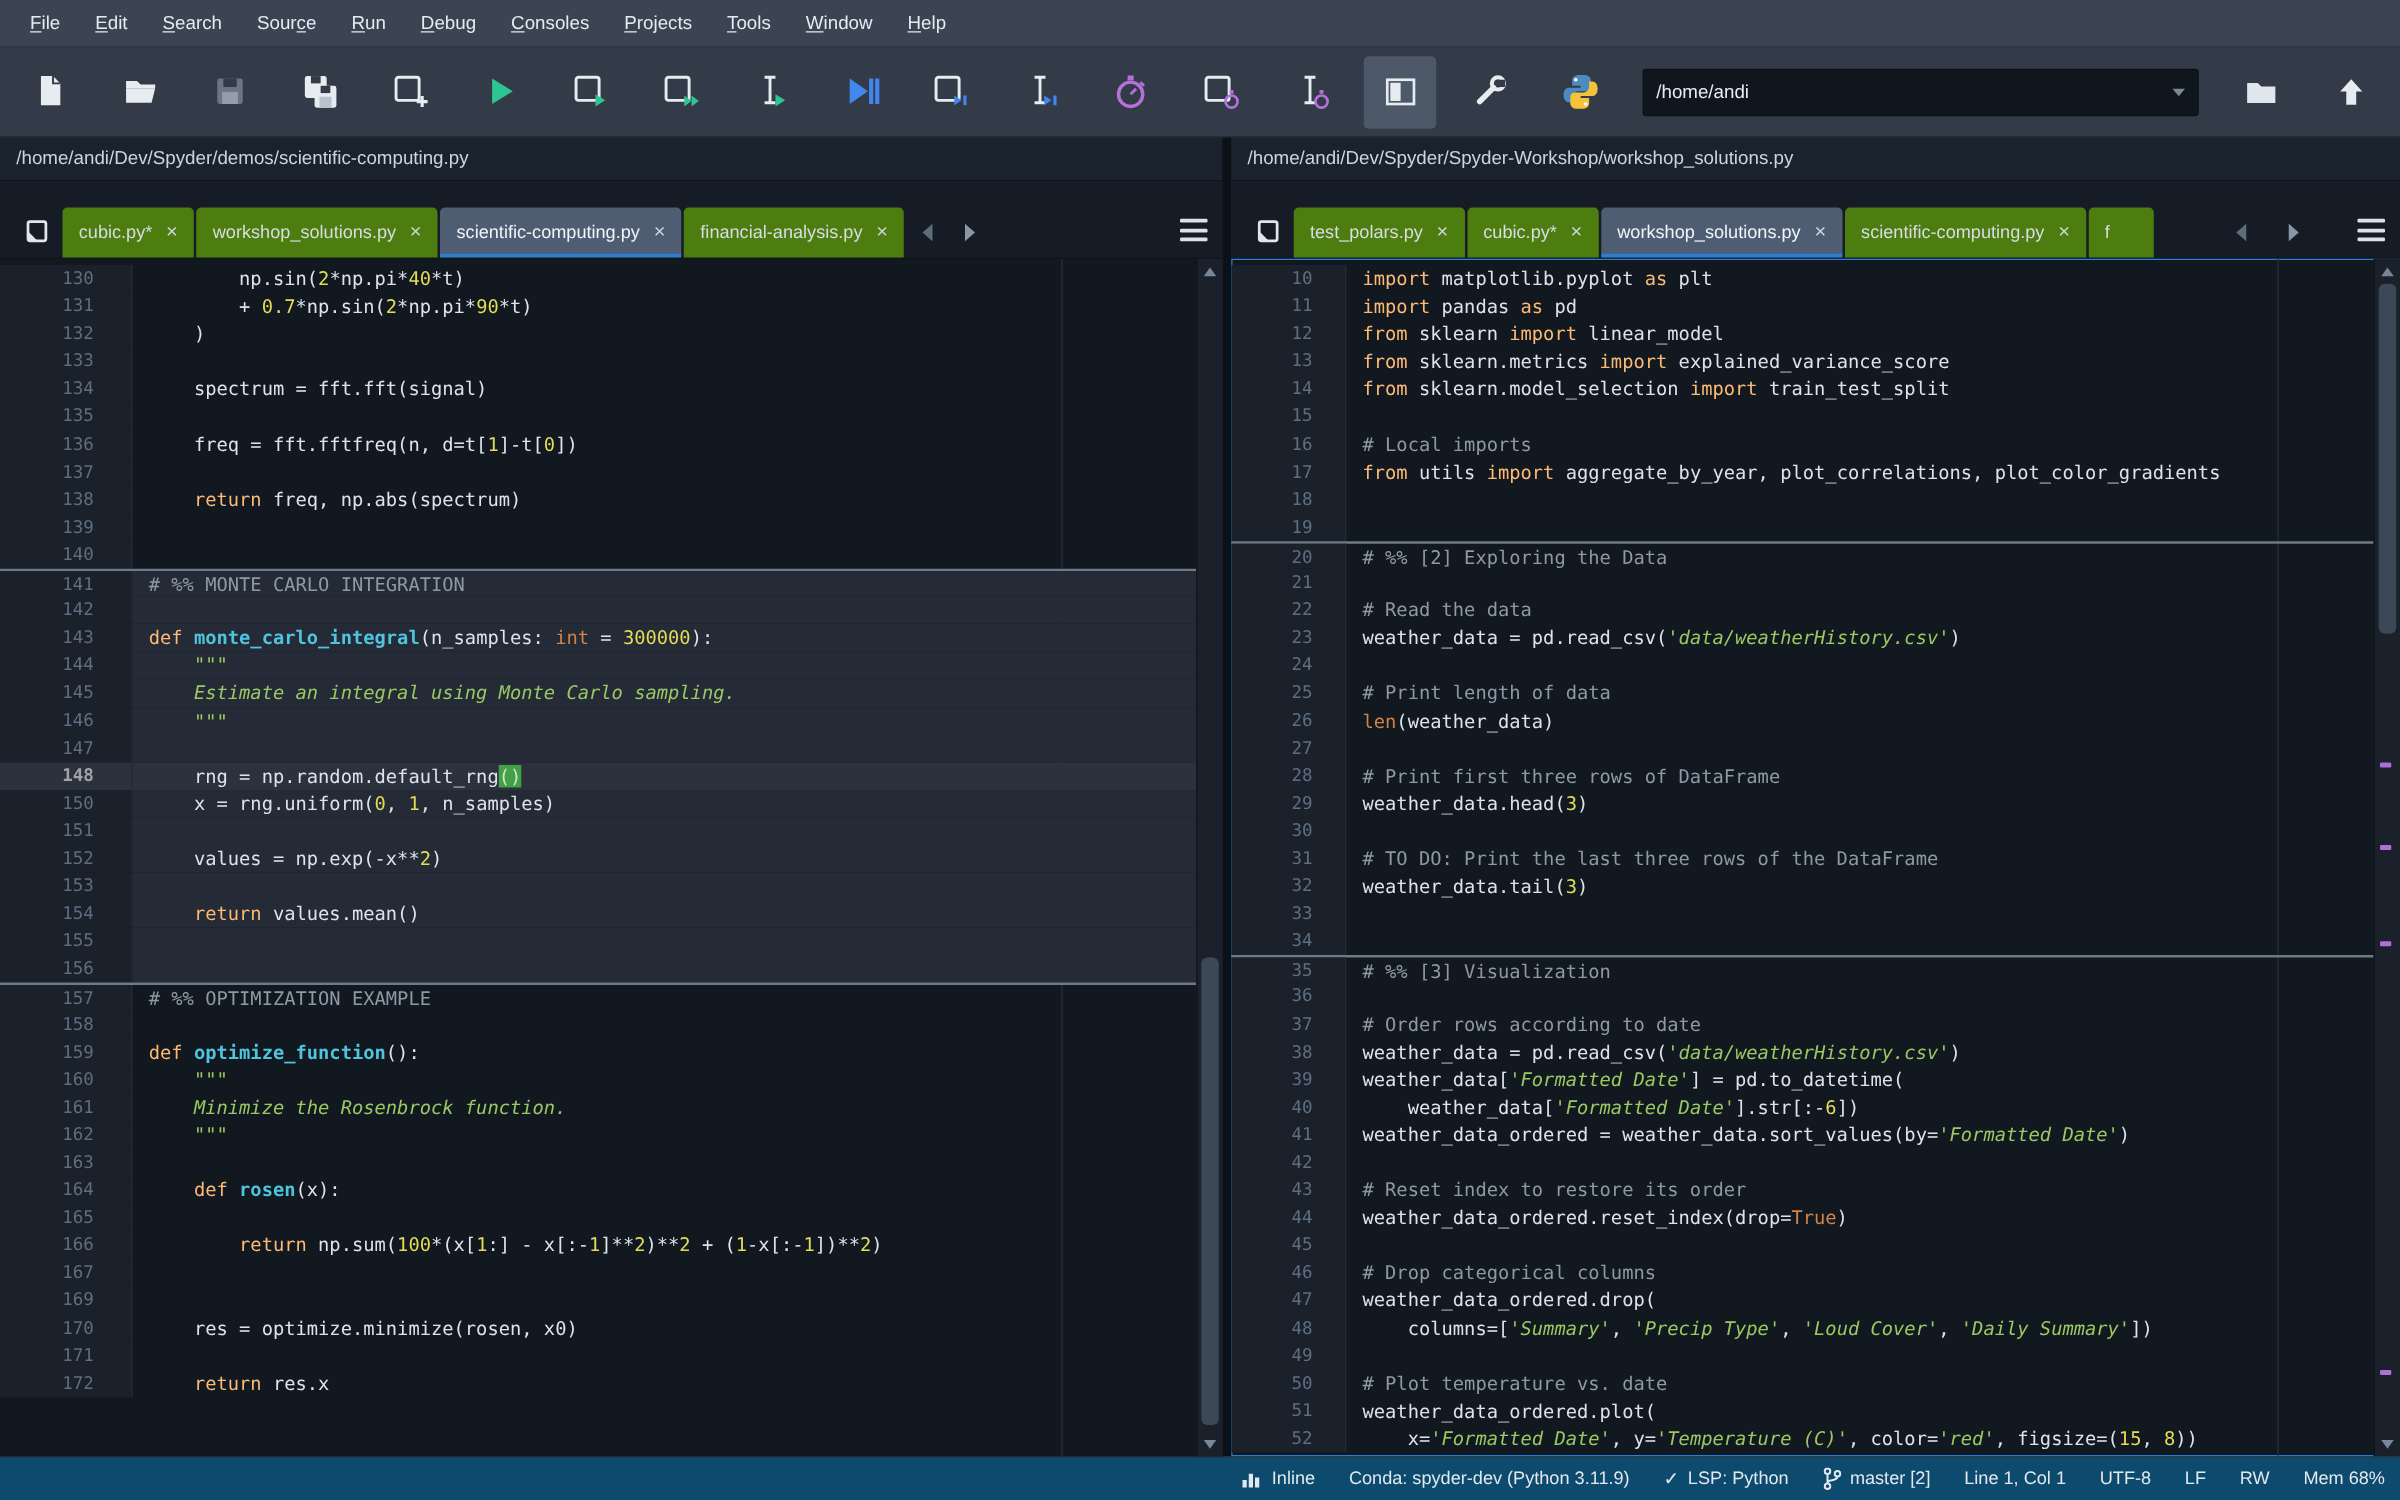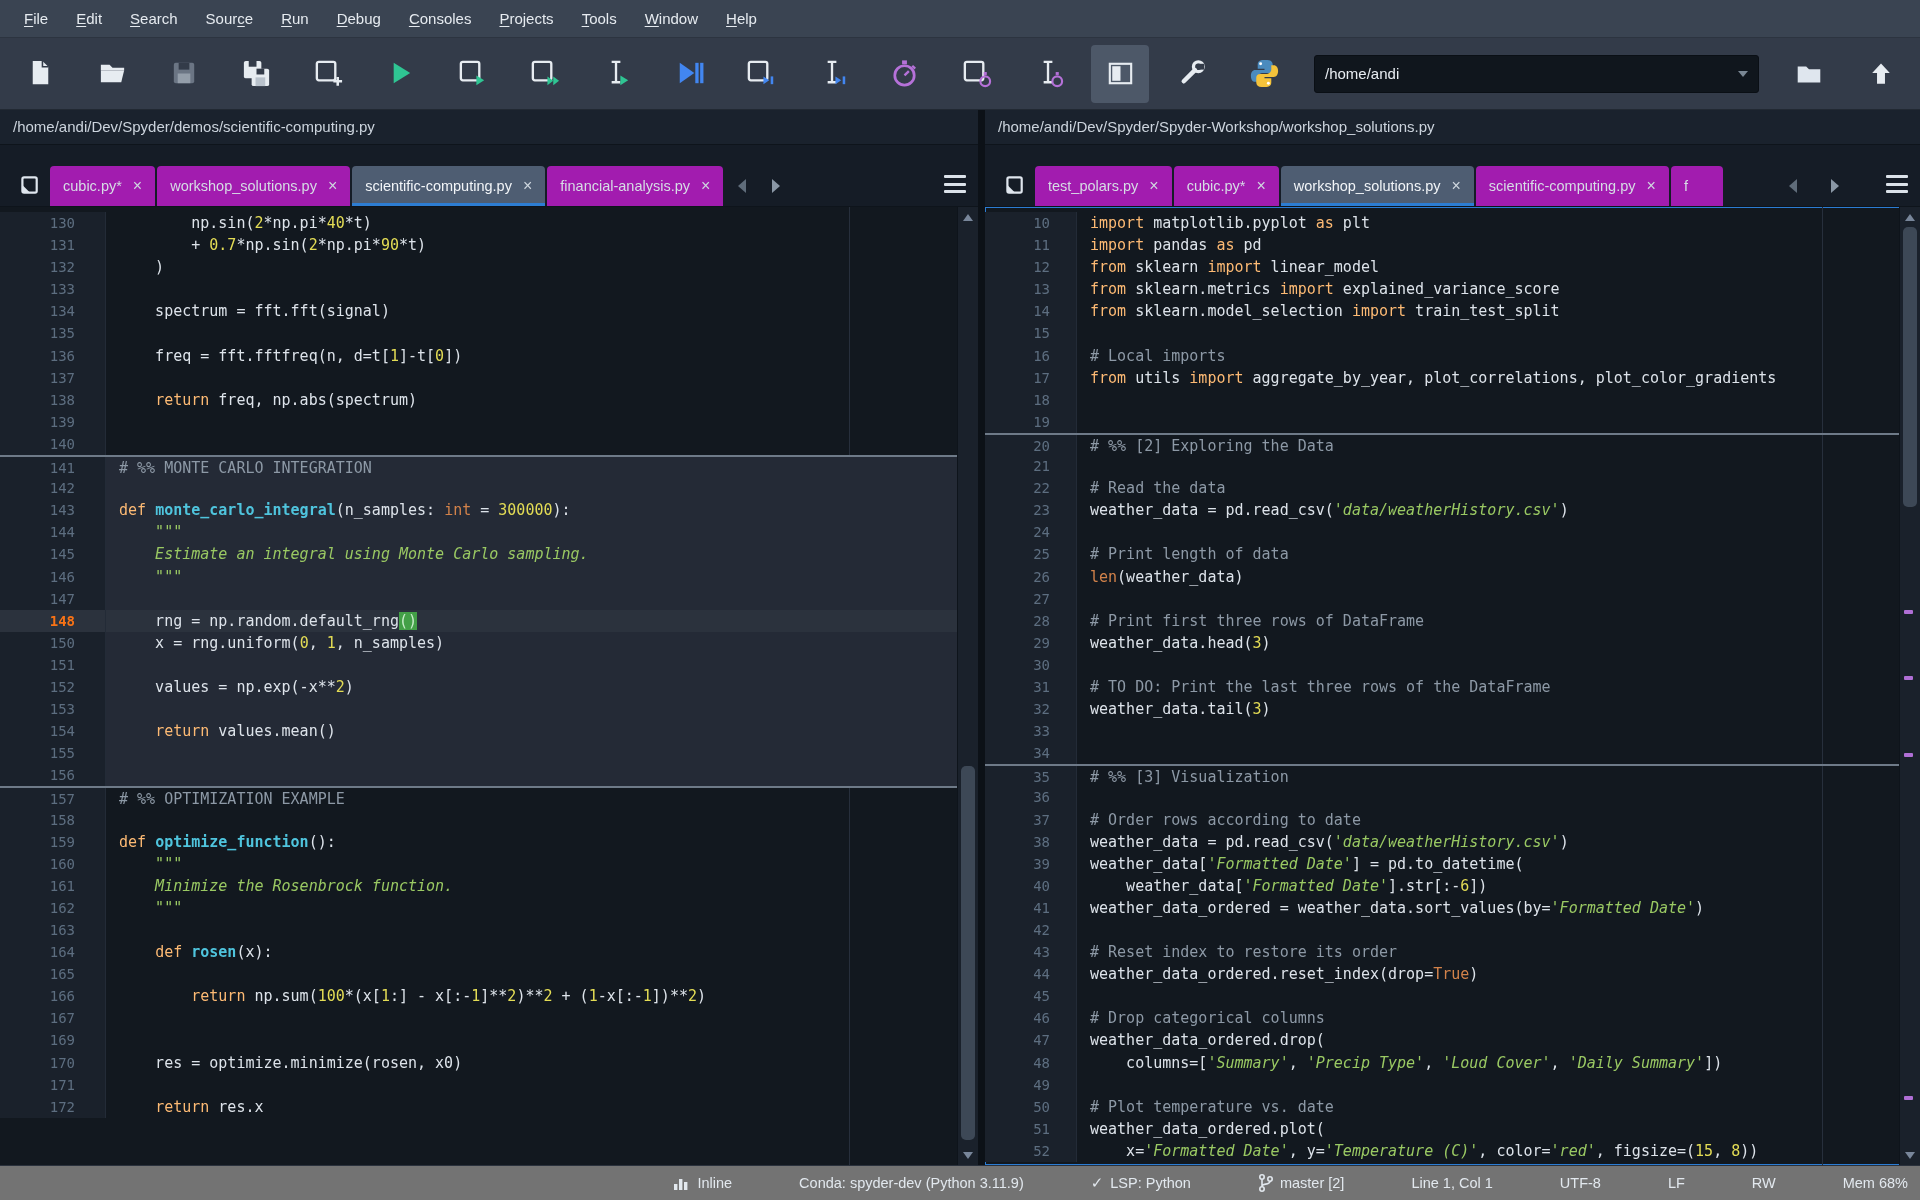--- a/index.html
+++ b/index.html
@@ -33,21 +33,21 @@
   .divider { width:7px; background:#0c1117; flex:none; }
   .pane-right { flex:1; }
 
   .pathbar { height:35px; background:#1a222d; border-bottom:1px solid #0e141b;
              color:#ccd4dd; font-size:15px; line-height:34px; padding-left:13px; flex:none;
              white-space:nowrap; overflow:hidden; }
 
   .tabbar { height:62px; background:#151c26; display:flex; align-items:flex-end; flex:none;
             position:relative; border-bottom:1px solid #0e141b; padding-left:8px; }
   .browse-btn { width:42px; height:42px; display:flex; align-items:center; justify-content:center; flex:none; }
-  .tab { height:40px; background:#a21caf; border-radius:4px 4px 0 0; margin-right:2px;
+  .tab { height:40px; background:#4d7c0f; border-radius:4px 4px 0 0; margin-right:2px;
          display:flex; align-items:center; padding:0 13px; flex:none; color:#d6dde5; font-size:14.5px;
          white-space:nowrap; overflow:hidden; }
   .tab.active { background:#4e5d72; color:#f2f5f8; box-shadow:inset 0 -3px 0 #2d7dd2; }
   .tab .close { margin-left:11px; font-size:16px; color:#cfd7df; line-height:1; }
   .tab.partial { width:52px; }
   .tscroll { width:34px; height:40px; display:flex; align-items:center; justify-content:center; flex:none; }
   .tri-l { width:0; height:0; border-top:7px solid transparent; border-bottom:7px solid transparent;
            border-right:8px solid #5f6c7a; }
   .tri-r { width:0; height:0; border-top:7px solid transparent; border-bottom:7px solid transparent;
            border-left:8px solid #8a97a5; }
@@ -62,21 +62,21 @@
                 font-size:15px; position:relative; overflow:hidden; }
   .ruler { position:absolute; top:0; bottom:0; width:1px; background:#272f3c; }
   .cline { display:flex; height:22.1px; align-items:stretch; position:relative; }
   .cline.septop { border-top:2px solid #6e7a88; }
   .lnum { width:106px; flex:none; background:#1a212b; color:#5d6e80; font-size:14px;
           text-align:right; padding-right:30px; line-height:22px; border-right:1px solid #232b37; }
   .pane-right .lnum { width:92px; padding-right:26px; }
   .src { flex:1; white-space:pre; line-height:22px; padding-left:13px; color:#dde3ea; }
   .cline.incell .src { background:#242a36; }
   .cline.current .src, .cline.current .lnum { background:#2b323d; }
-  .cline.current .lnum { color:#f97316; font-weight:bold; }
+  .cline.current .lnum { color:#a3a3a3; font-weight:bold; }
   .tk-t { color:#dde3ea; }
   .tk-k { color:#fdba74; }
   .tk-f { color:#4fc4dd; font-weight:bold; }
   .tk-b { color:#d2824a; }
   .tk-n { color:#e3dc55; }
   .tk-s { color:#9ac963; font-style:italic; }
   .tk-c { color:#8d99a6; }
   .tk-g { color:#c8ecca; background:#43a047; }
 
   
@@ -85,22 +85,22 @@
   .sb-up, .sb-down { position:absolute; left:0; right:0; height:16px;
                      display:flex; align-items:center; justify-content:center; }
   .sb-up { top:2px; } .sb-down { bottom:2px; }
   .sb-up i { width:0;height:0;border-left:5px solid transparent;border-right:5px solid transparent;
              border-bottom:7px solid #78869a; display:block;}
   .sb-down i { width:0;height:0;border-left:5px solid transparent;border-right:5px solid transparent;
              border-top:7px solid #78869a; display:block;}
   .sb-mark { position:absolute; left:4px; width:9px; height:4px; background:#b06fd6; border-radius:1px; }
 
   
-  .statusbar { height:35px; background:#737373; border-top:1px solid #2a313c; flex:none;
-               display:flex; align-items:center; justify-content:flex-end; padding-right:12px;gap:40px; }
+  .statusbar { height:35px; background:#0c4a6e; border-top:1px solid #2a313c; flex:none;
+               display:flex; align-items:center; justify-content:flex-end; padding-right:12px; }
   .sitem { color:#e2e8ee; font-size:14.5px; margin-left:27px; display:flex; align-items:center; gap:7px;
            white-space:nowrap; }
   .sitem svg { display:block; }
   .check { color:#e2e8ee; font-size:15px; }
 </style>
 </head>
 <body>
 
 <div class="app">
 

